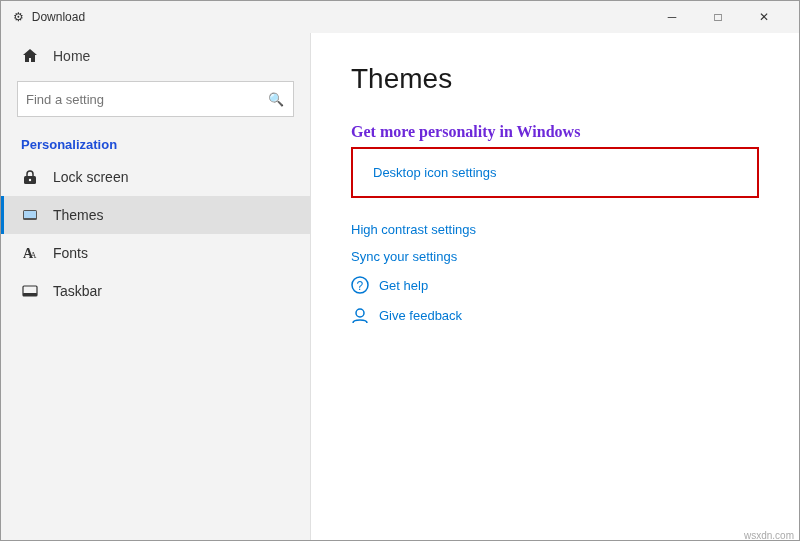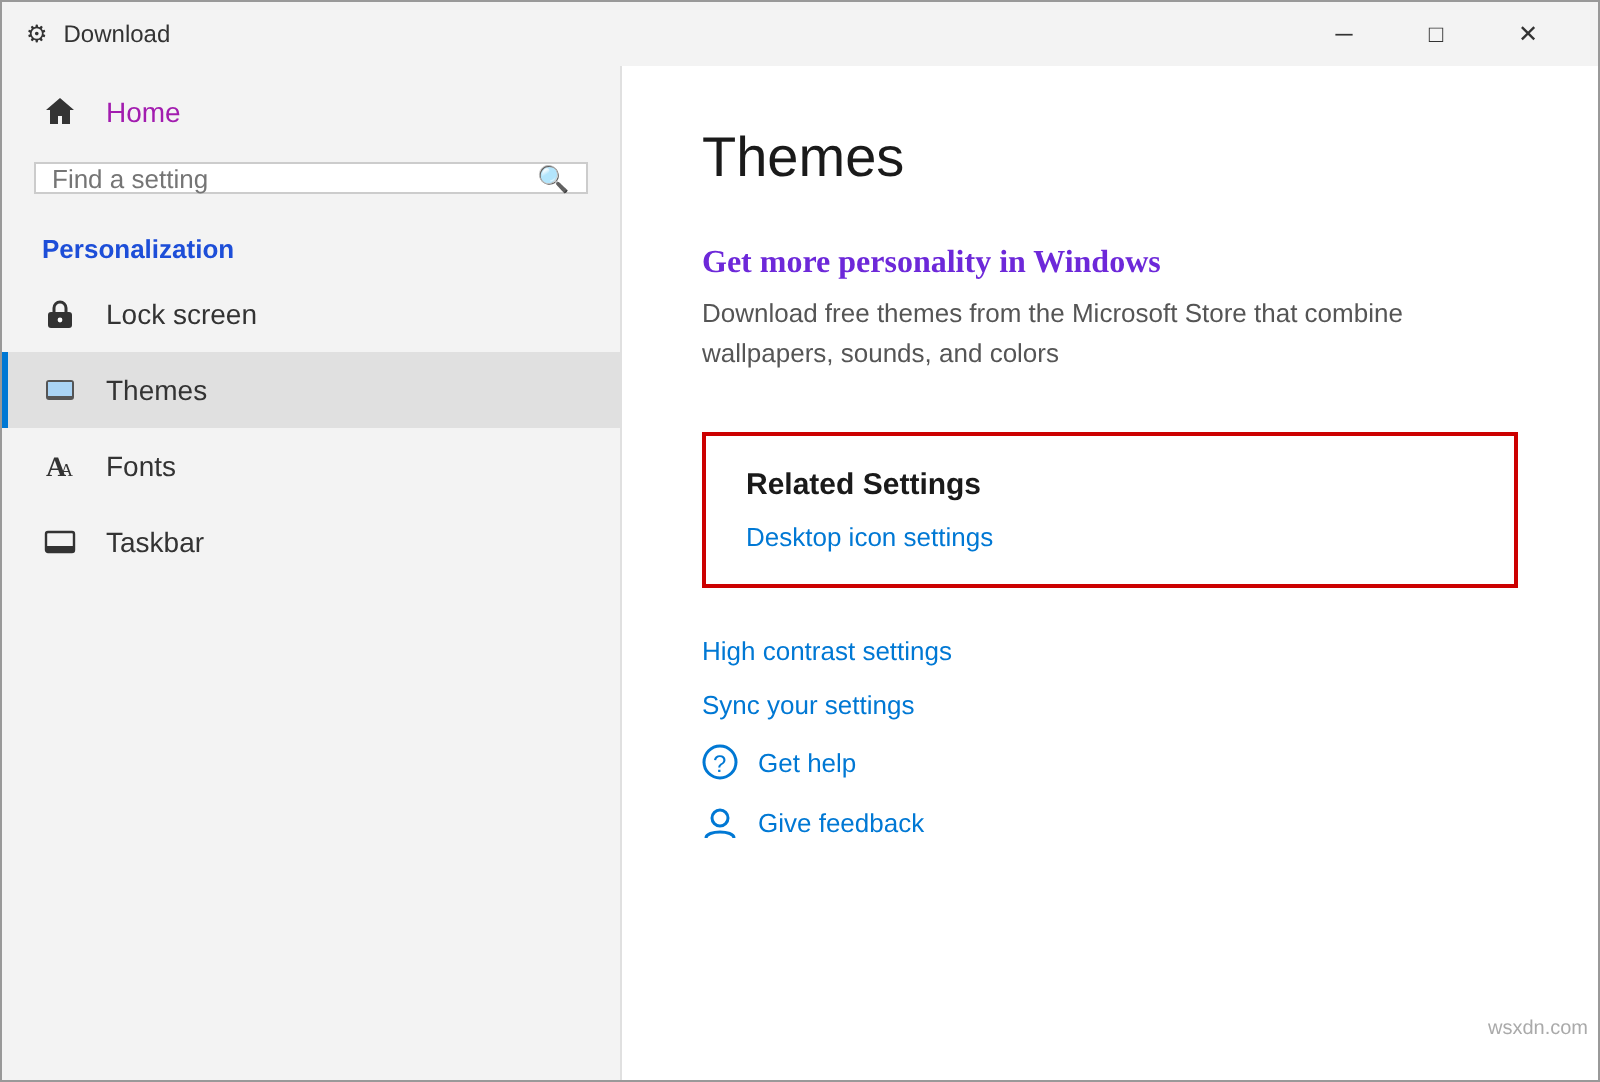--- a/index.html
+++ b/index.html
@@ -58,29 +58,29 @@
       padding-top: 4px;
       overflow-y: auto;
     }
     .sidebar-home {
       display: flex;
       align-items: center;
       gap: 14px;
       padding: 10px 20px;
       cursor: pointer;
       font-size: 14px;
-      color: #a21caf;
+      color: #404040;
     }
     .search-box {
       margin: 6px 16px 12px 16px;
       display: flex;
       align-items: center;
       border: 1px solid #ccc;
       background: #fff;
-      height: 16px;
+      height: 36px;
       padding: 0 8px;
     }
     .search-box input {
       border: none;
       outline: none;
       flex: 1;
       font-size: 13px;
       background: transparent;
       color: #555;
     }
@@ -191,21 +191,21 @@
     .help-icon {
       width: 18px;
       height: 18px;
       display: flex;
       align-items: center;
       justify-content: center;
       font-size: 14px;
     }
     .watermark {
       position: fixed;
-      bottom: 21px;
+      bottom: 0;
       right: 6px;
       font-size: 10px;
       color: #aaa;
     }
   </style>
 </head>
 <body>
 
 <div class="title-bar">
   <div class="title-bar-left">
@@ -283,24 +283,22 @@
       <span>Taskbar</span>
     </div>
 
   </div>
 
   <div class="main-content">
 
     <h1 class="main-title">Themes</h1>
 
     <div class="section-subtitle">Get more personality in Windows</div>
-    <div class="section-desc">Download free themes from the Microsoft Store that combine wallpapers, sounds, and colors</div>
 
     <div class="related-settings-box">
-      <div class="related-settings-title">Related Settings</div>
       <a class="link-item">Desktop icon settings</a>
     </div>
 
     <div class="standalone-link">High contrast settings</div>
     <div class="standalone-link">Sync your settings</div>
 
     <div class="help-section">
       <div class="help-link">
         <span class="help-icon">
           <svg width="18" height="18" viewBox="0 0 18 18" fill="none">

